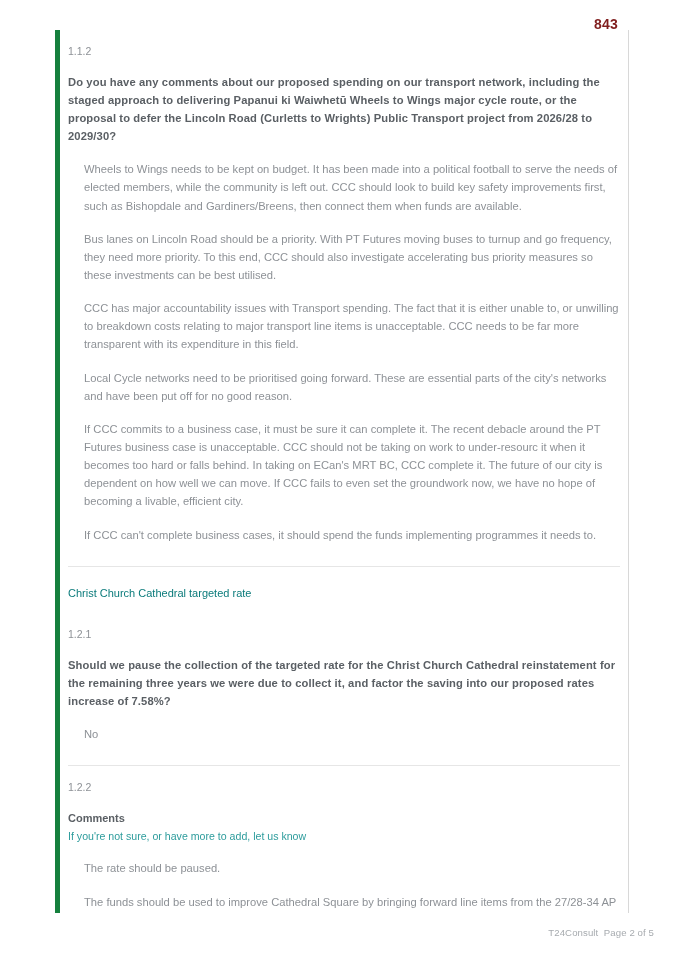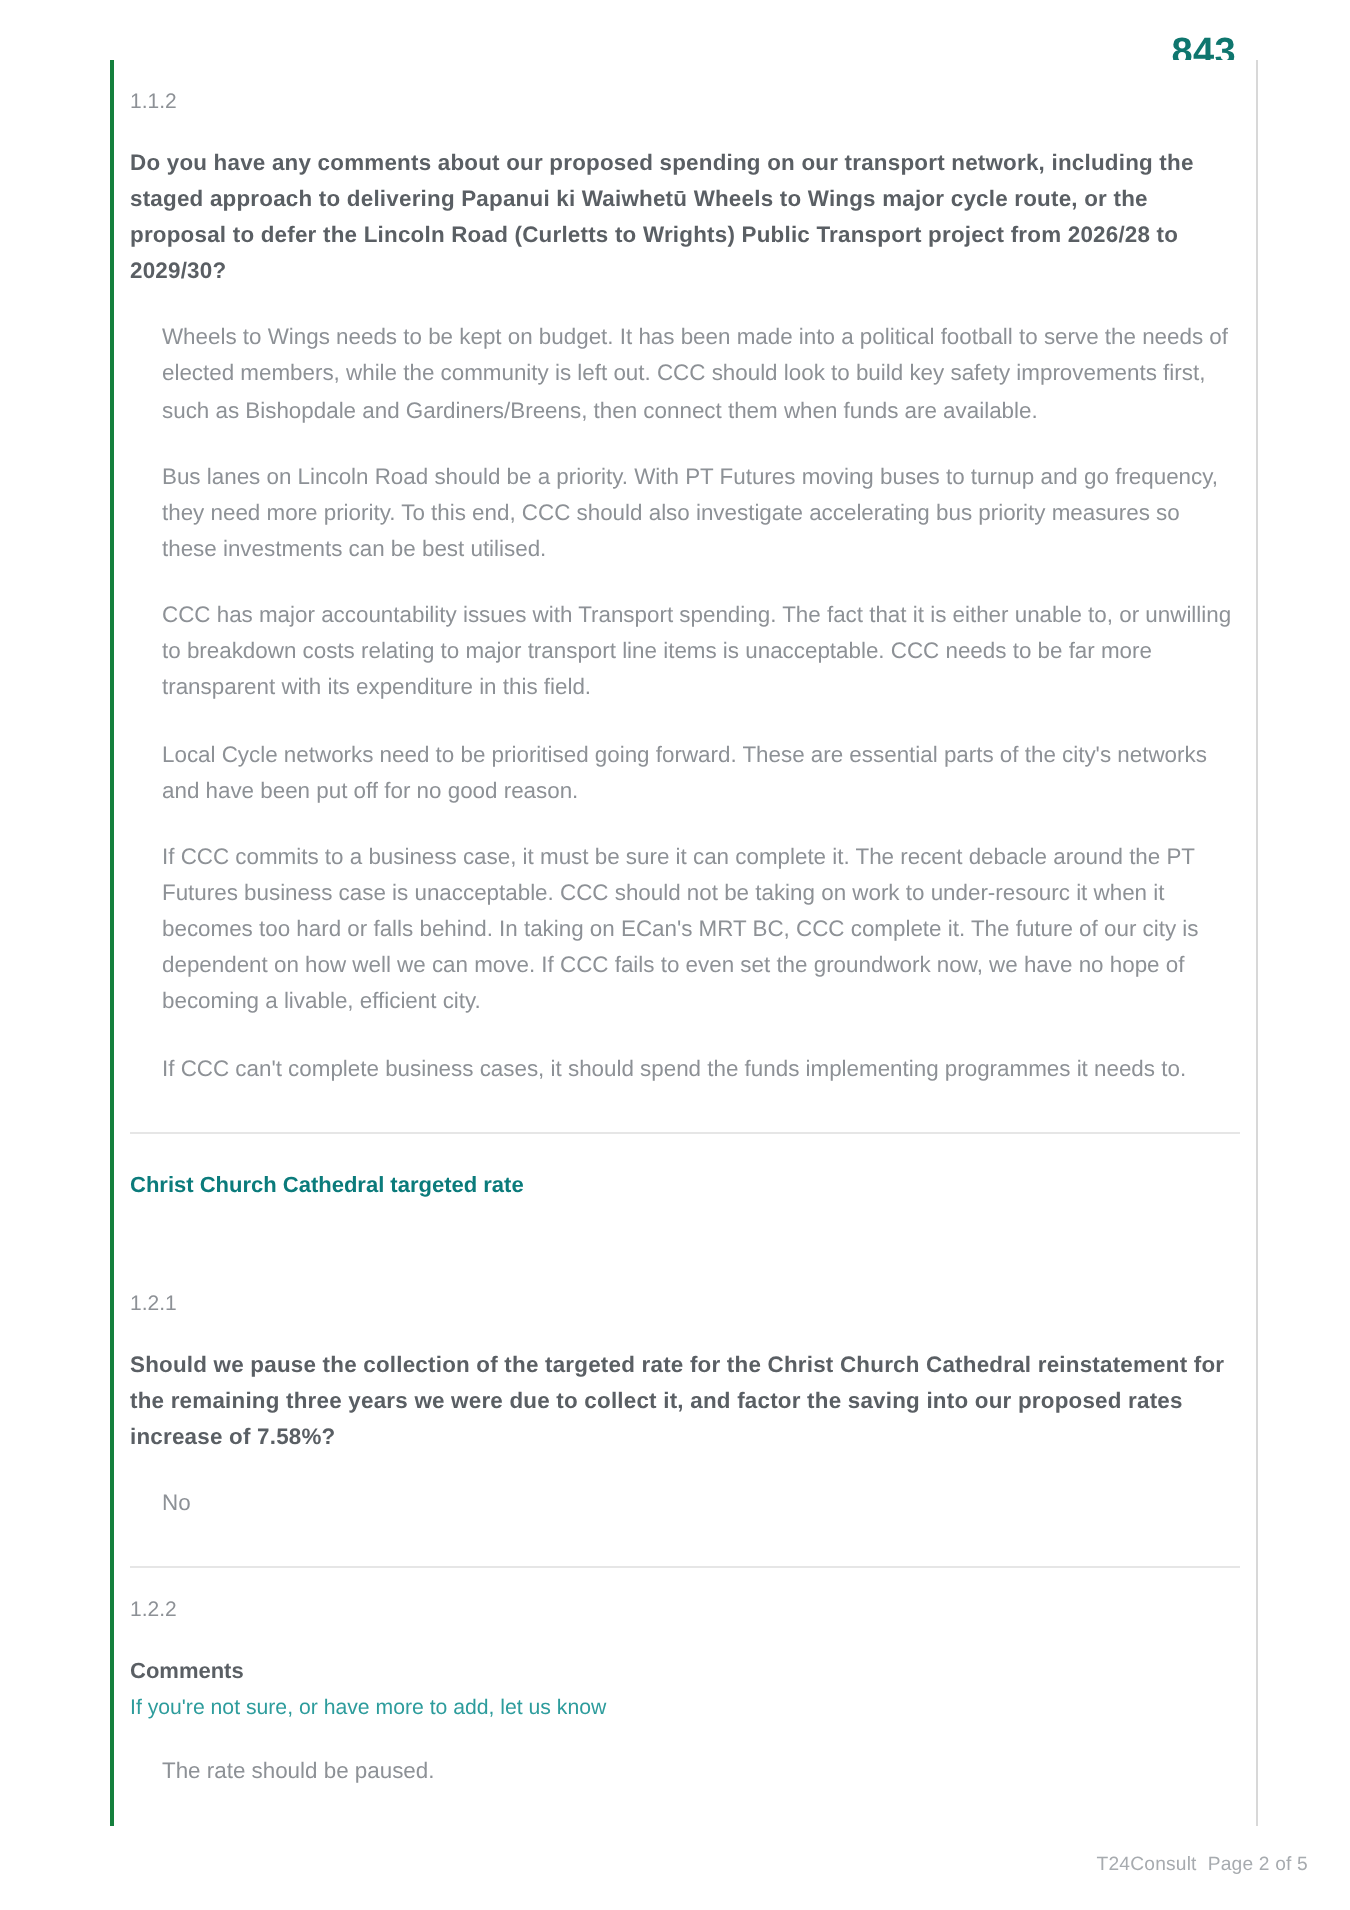--- a/index.html
+++ b/index.html
@@ -26,36 +26,36 @@
     height: 913px;
     background: #ffffff;
     box-sizing: border-box;
   }
 
   
   .stamp-id {
     position: absolute;
     right: 57px;
     top: 17px;
-    font-size: 19px;
+    font-size: 14px;
     font-weight: 700;
     letter-spacing: 0.2px;
-    color: #0f766e;
+    color: #7f1d1d;
     font-family: "Liberation Sans", sans-serif;
     line-height: 1;
   }
 
   
   .form-frame {
     position: absolute;
     left: 55px;
     top: 30px;
     width: 574px;
     height: 883px;
-    border-left: 2px solid #15803d;
+    border-left: 5px solid #15803d;
     border-right: 1px solid #d8d8d8;
     box-sizing: border-box;
     background: #ffffff;
   }
 
   .form-inner {
     padding: 0 8px 0 8px;
     box-sizing: border-box;
   }
 
@@ -89,24 +89,24 @@
   }
   .field-hint {
     font-size: 10.6px;
     font-weight: 400;
     color: #2d9c9c;
     line-height: 1.5;
     margin: 2px 0 0 0;
   }
   .section-heading {
     font-size: 11px;
-    font-weight: 700;
+    font-weight: 400;
     color: #0b7b7b;
     line-height: 1.5;
-    margin: 18px 0 18px 0;
+    margin: 18px 0 0 0;
   }
   .divider {
     height: 0;
     border-top: 1px solid #e6e6e6;
     margin: 22px 0 0 0;
   }
   .spacer-md { height: 12px; }
 
   
   .page-footer {

